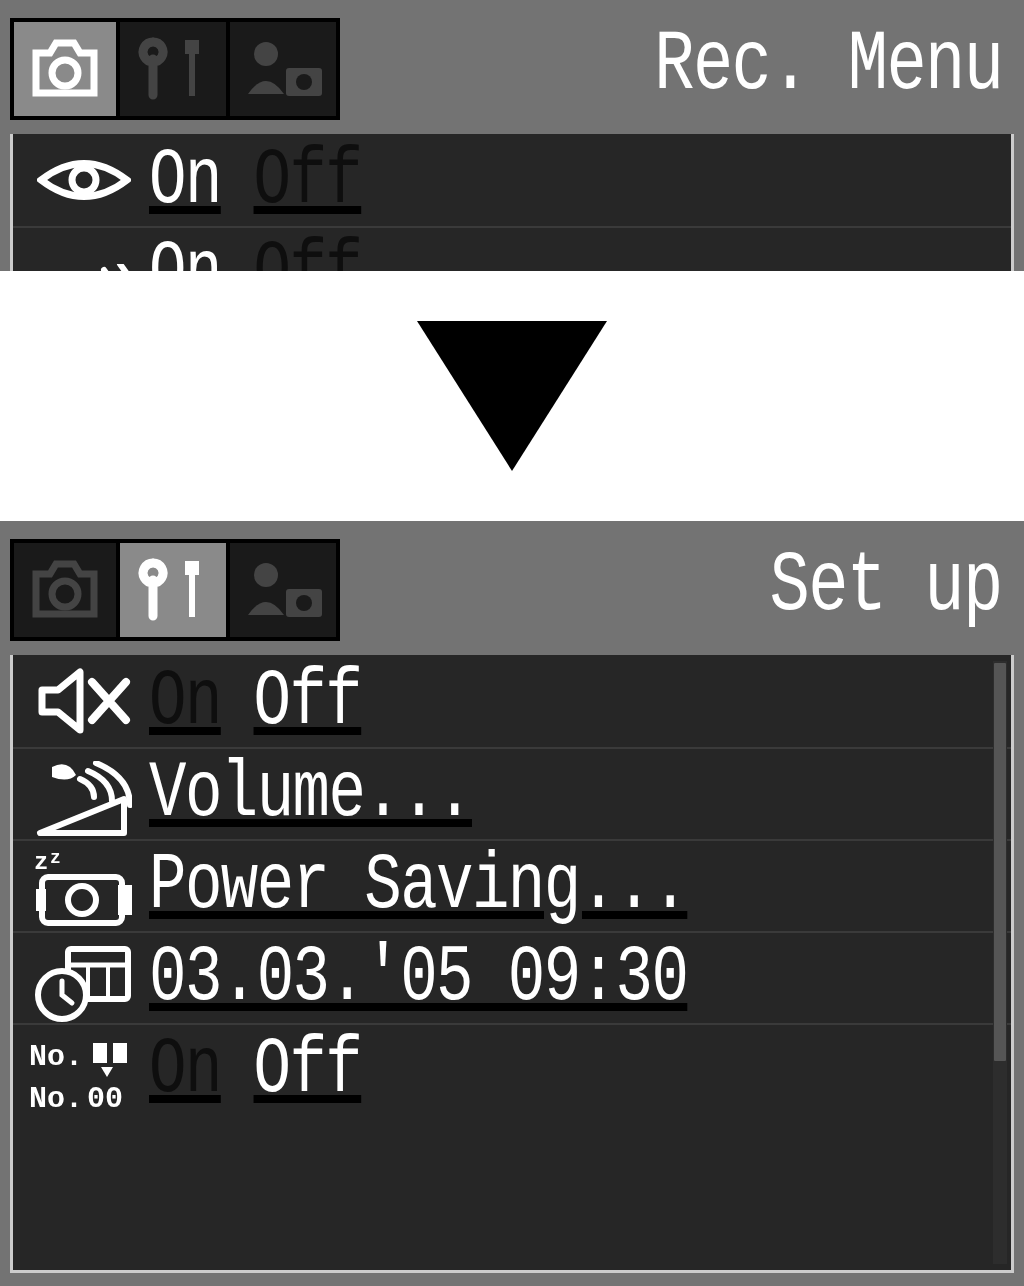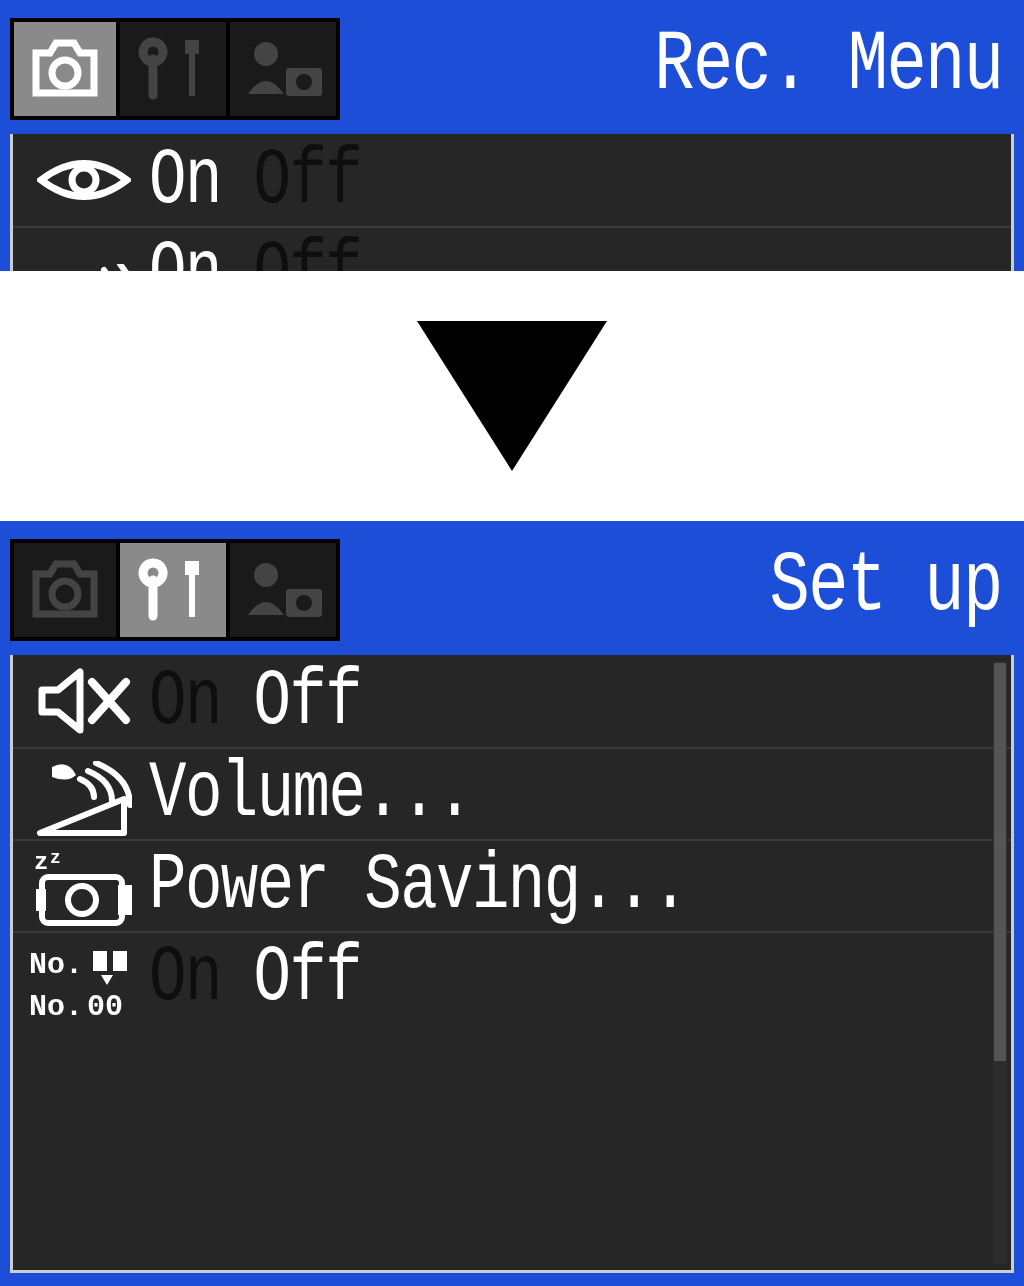--- a/index.html
+++ b/index.html
@@ -6,21 +6,21 @@
   body {
     width: 1024px;
     height: 1286px;
     background: #fff;
     font-family: "Courier New", monospace;
     font-stretch: condensed;
     overflow: hidden;
   }
 
   .panel-outer {
-    background: #1d4ed8;
+    background: #737373;
     padding: 18px 10px 4px 10px;
     position: relative;
   }
   .panel-top { height: 271px; overflow: hidden; }
   .panel-bottom { height: 765px; overflow: hidden; margin-top: 0; }
 
   .header-row {
     display: flex;
     align-items: flex-start;
     height: 110px;
@@ -63,20 +63,21 @@
   }
   .menu-body.top-body { height: 150px; }
   .menu-body.bottom-body { height: 618px; }
 
   .row {
     display: flex;
     align-items: center;
     height: 92px;
     padding: 0 6px;
     position: relative;
+    text-decoration: underline;
   }
   .row + .row { border-top: 2px solid #3a3a3a; align-items: flex-end; }
   .row-icon {
     width: 130px;
     display: flex;
     align-items: center;
     justify-content: center;
     color: #fff;
   }
   .row-content {
@@ -274,20 +275,35 @@
           <circle cx="48" cy="51" r="14" fill="none" stroke="#fff" stroke-width="6"></circle>
           <rect x="2" y="40" width="10" height="22" fill="#fff"></rect>
           <rect x="84" y="36" width="14" height="30" fill="#fff"></rect>
         </svg>
       </div>
       <div class="row-content">
         <span>Power Saving...</span>
       </div>
     </div>
 
+    <div class="row">
+      <div class="row-icon">
+        <svg width="100" height="80" viewBox="0 0 100 80">
+          <rect x="34" y="6" width="60" height="50" rx="3" fill="none" stroke="#fff" stroke-width="6"></rect>
+          <line x1="34" y1="22" x2="94" y2="22" stroke="#fff" stroke-width="5"></line>
+          <line x1="54" y1="22" x2="54" y2="56" stroke="#fff" stroke-width="4"></line>
+          <line x1="74" y1="22" x2="74" y2="56" stroke="#fff" stroke-width="4"></line>
+          <circle cx="28" cy="52" r="24" fill="#262626" stroke="#fff" stroke-width="6"></circle>
+          <path d="M28 38 v14 l10 8" stroke="#fff" stroke-width="5" fill="none" stroke-linecap="round"></path>
+        </svg>
+      </div>
+      <div class="row-content">
+        <span>03.03.'05 09:30</span>
+      </div>
+    </div>
 
 
     <div class="row">
       <div class="row-icon">
         <svg width="110" height="80" viewBox="0 0 110 80">
           <text x="0" y="30" font-family="Courier New" font-size="30" fill="#fff" font-weight="bold">No.</text>
           <rect x="64" y="8" width="14" height="20" fill="#fff"></rect>
           <rect x="84" y="8" width="14" height="20" fill="#fff"></rect>
           <text x="0" y="72" font-family="Courier New" font-size="30" fill="#fff" font-weight="bold">No.</text>
           <text x="58" y="72" font-family="Courier New" font-size="30" fill="#fff" font-weight="bold">00</text>

